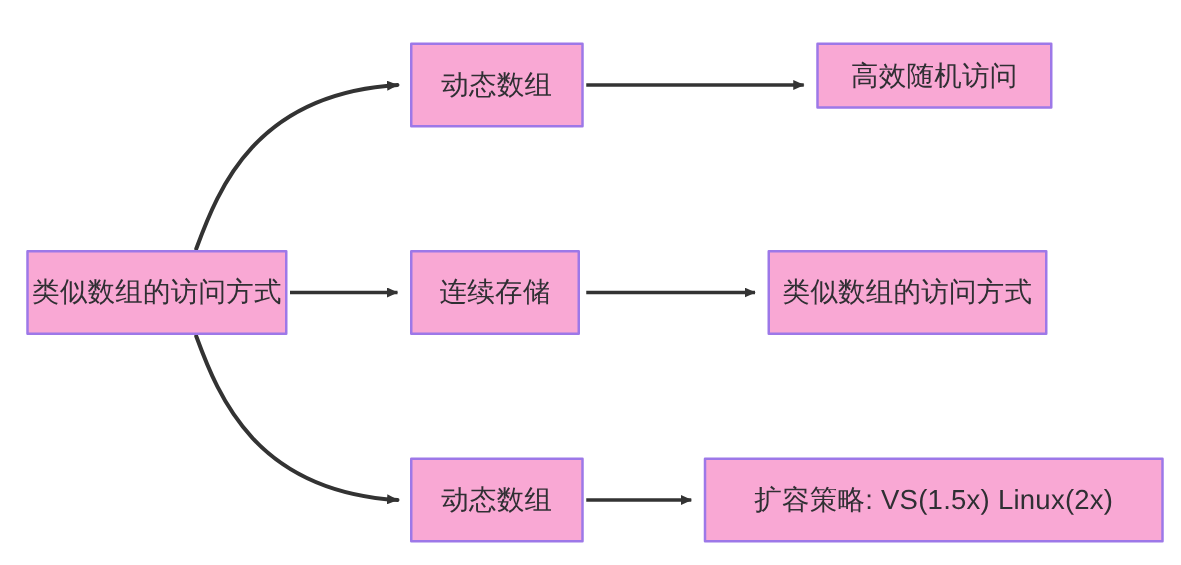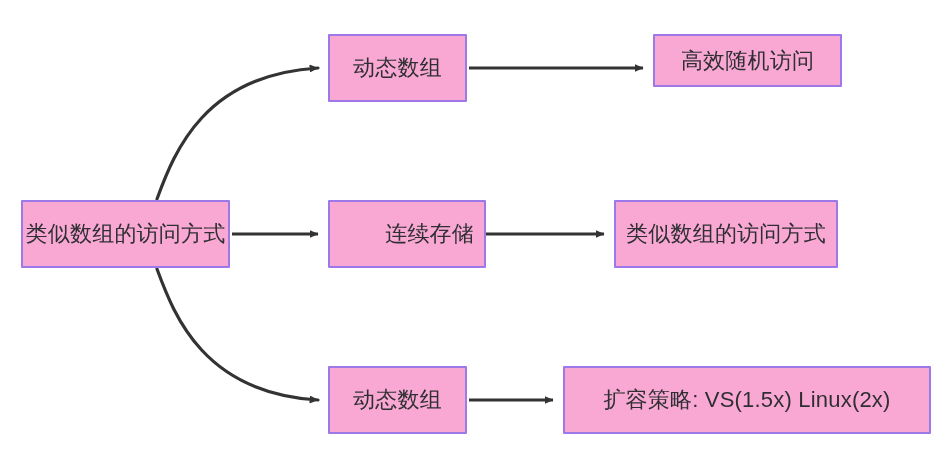--- a/index.html
+++ b/index.html
@@ -42,21 +42,21 @@
     z-index: 2;
   }
   .node-label {
     display: block;
     padding: 0 10px;
   }
   
   #node-root      { left: 21px;  top: 200px; width: 209px; height: 68px; }
   #node-dynarray  { left: 328px; top: 34px;  width: 139px; height: 68px; }
   #node-random    { left: 653px; top: 34px;  width: 189px; height: 53px; }
-  #node-contig    { left: 328px; top: 200px; width: 158px; height: 68px; justify-content: flex-end; }
+  #node-contig    { left: 328px; top: 200px; width: 136px; height: 68px; }
   #node-access    { left: 614px; top: 200px; width: 224px; height: 68px; }
   #node-grow      { left: 328px; top: 366px; width: 139px; height: 68px; }
   #node-policy    { left: 563px; top: 366px; width: 368px; height: 68px; }
 </style>
 </head>
 <body>
 
 <div id="canvas">
 
   <svg id="edges" width="945" height="452" viewBox="0 0 945 452" xmlns="http://www.w3.org/2000/svg">

